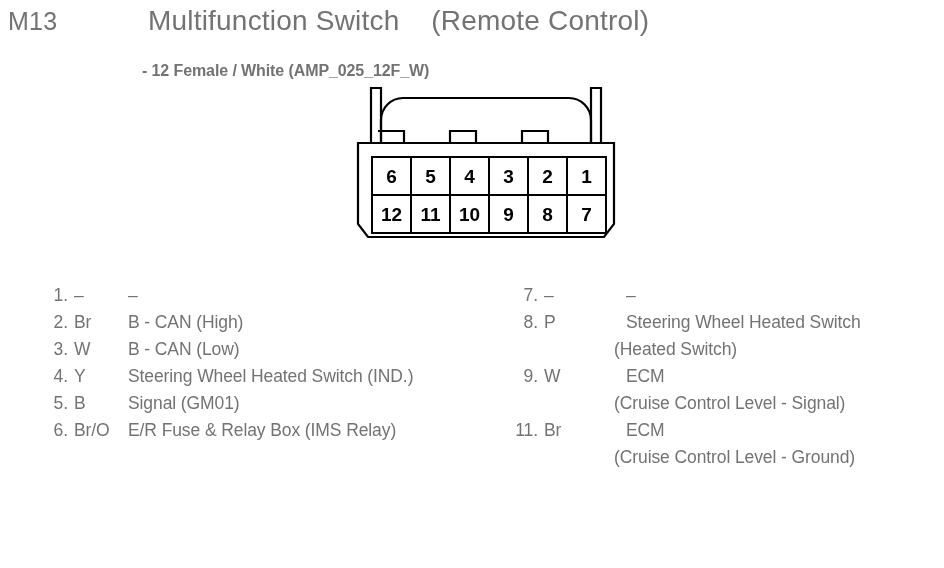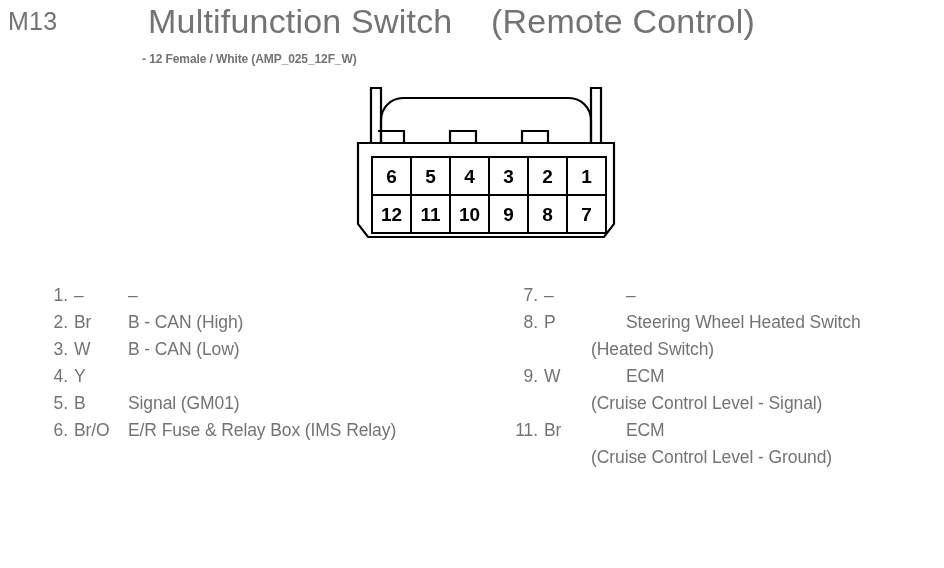--- a/index.html
+++ b/index.html
@@ -24,30 +24,30 @@
     top: 6px;
     font-size: 25px;
     line-height: 30px;
     letter-spacing: 0.2px;
     white-space: pre;
   }
   .hdr-title {
     position: absolute;
     left: 148px;
     top: 6px;
-    font-size: 34px;
+    font-size: 28px;
     line-height: 30px;
     letter-spacing: 0.2px;
     white-space: pre;
   }
   .hdr-sub {
     position: absolute;
     left: 142px;
-    top: 48px;
-    font-size: 12px;
+    top: 60px;
+    font-size: 16px;
     line-height: 22px;
     font-weight: bold;
     letter-spacing: -0.1px;
     white-space: pre;
   }
 
   
   .connector {
     position: absolute;
     left: 352px;
@@ -100,21 +100,21 @@
 
   .pin-desc {
     white-space: pre;
   }
   .pinlist.left  .pin-desc { margin-left: 114px; }
   .pinlist.right .pin-desc { margin-left: 118px; }
 
   .pin-desc-2 {
     white-space: pre;
   }
-  .pinlist.right .pin-desc-2 { margin-left: 83px; }
+  .pinlist.right .pin-desc-2 { margin-left: 106px; }
 </style>
 </head>
 <body>
 
 <div id="page">
 
   <div class="hdr-code">M13</div>
   <div class="hdr-title">Multifunction Switch    (Remote Control)</div>
   <div class="hdr-sub">- 12 Female / White (AMP_025_12F_W)</div>
 
@@ -186,20 +186,21 @@
       <div class="pin-desc">B - CAN (High)</div>
     </div>
     <div class="pin-row">
       <span class="pin-no">3.</span>
       <span class="pin-color">W</span>
       <div class="pin-desc">B - CAN (Low)</div>
     </div>
     <div class="pin-row">
       <span class="pin-no">4.</span>
       <span class="pin-color">Y</span>
+      <div class="pin-desc">Steering Wheel Heated Switch (IND.)</div>
     </div>
     <div class="pin-row">
       <span class="pin-no">5.</span>
       <span class="pin-color">B</span>
       <div class="pin-desc">Signal (GM01)</div>
     </div>
     <div class="pin-row">
       <span class="pin-no">6.</span>
       <span class="pin-color">Br/O</span>
       <div class="pin-desc">E/R Fuse &amp; Relay Box (IMS Relay)</div>

